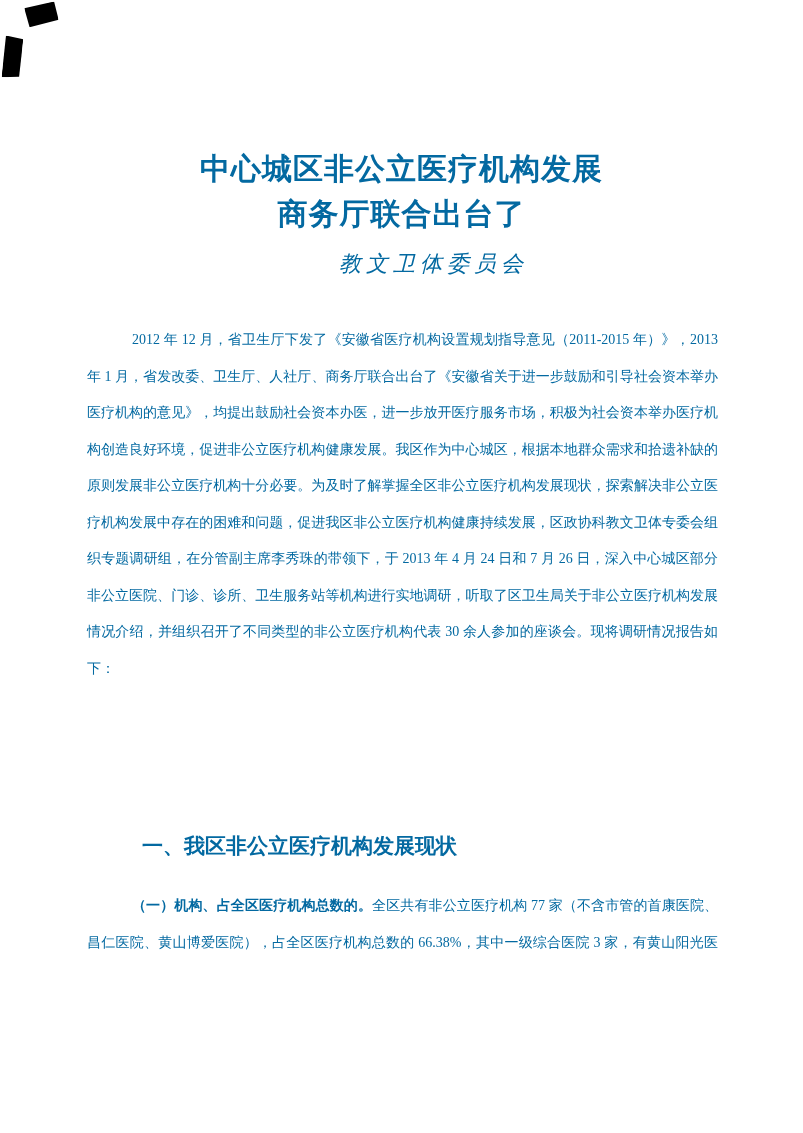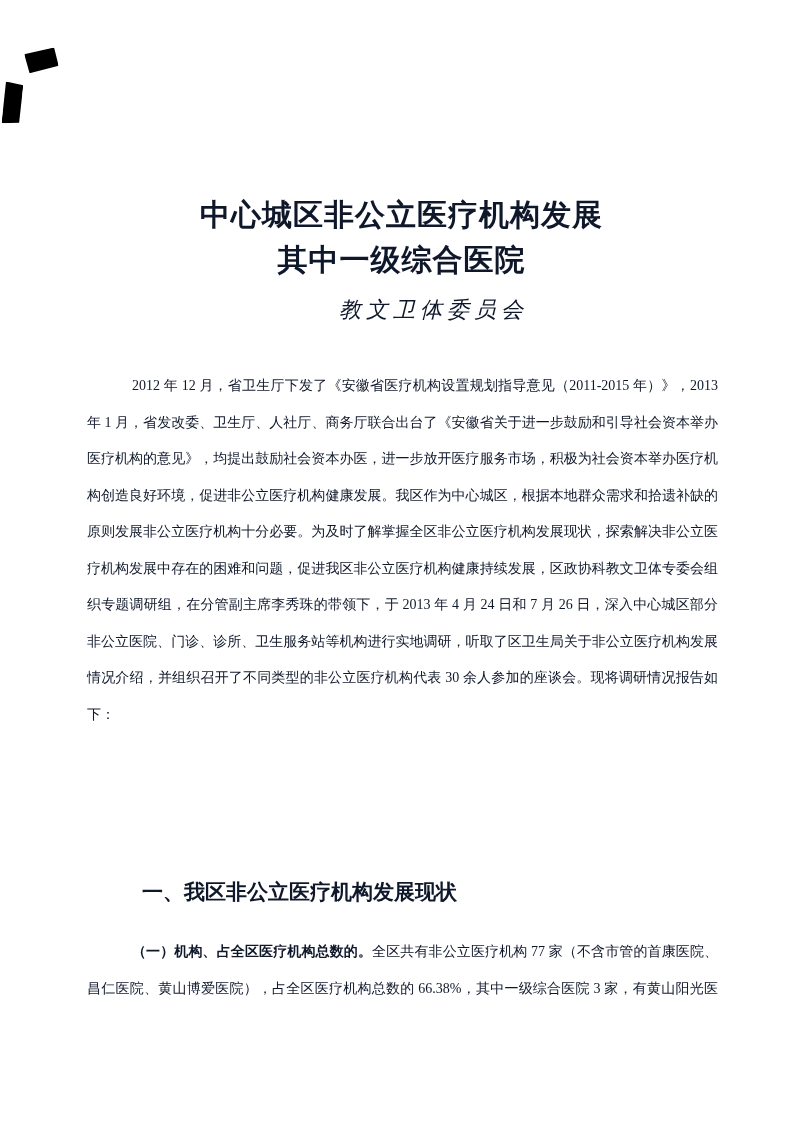--- a/index.html
+++ b/index.html
@@ -7,22 +7,21 @@
     padding: 0;
     background: #ffffff;
   }
   .page {
     position: relative;
     width: 803px;
     height: 958px;
     background: #ffffff;
     overflow: hidden;
     font-family: "Liberation Serif", "DejaVu Serif", serif;
-    color: #0f172a;
-    margin-top: 46px;
+    color: #0369a1;
   }
   
   .mark-a {
     position: absolute;
     left: 25px; top: 3px;
     width: 33px; height: 23px;
     background: #000;
     transform: rotate(-6deg);
     clip-path: polygon(0 15%, 92% 0, 100% 80%, 10% 100%);
   }
@@ -91,21 +90,21 @@
 </head>
 <body>
 
 <div class="page">
 
   <div class="mark-a"></div>
   <div class="mark-b"></div>
 
   <div class="title-block">
     <div>中心城区非公立医疗机构发展</div>
-    <div>其中一级综合医院</div>
+    <div>商务厅联合出台了</div>
   </div>
 
   <div class="byline">教文卫体委员会</div>
 
   <div class="para p1">2012 年 12 月，省卫生厅下发了《安徽省医疗机构设置规划指导意见（2011-2015 年）》，2013 年 1 月，省发改委、卫生厅、人社厅、商务厅联合出台了《安徽省关于进一步鼓励和引导社会资本举办医疗机构的意见》，均提出鼓励社会资本办医，进一步放开医疗服务市场，积极为社会资本举办医疗机构创造良好环境，促进非公立医疗机构健康发展。我区作为中心城区，根据本地群众需求和拾遗补缺的原则发展非公立医疗机构十分必要。为及时了解掌握全区非公立医疗机构发展现状，探索解决非公立医疗机构发展中存在的困难和问题，促进我区非公立医疗机构健康持续发展，区政协科教文卫体专委会组织专题调研组，在分管副主席李秀珠的带领下，于 2013 年 4 月 24 日和 7 月 26 日，深入中心城区部分非公立医院、门诊、诊所、卫生服务站等机构进行实地调研，听取了区卫生局关于非公立医疗机构发展情况介绍，并组织召开了不同类型的非公立医疗机构代表 30 余人参加的座谈会。现将调研情况报告如下：</div>
 
   <div class="section-heading">一、我区非公立医疗机构发展现状</div>
 
   <div class="para p2"><b>（一）机构、占全区医疗机构总数的。</b><span>全区共有非公立医疗机构 77 家（不含市管的首康医院、昌仁医院、黄山博爱医院），占全区医疗机构总数的 66.38%，其中一级综合医院 3 家，有黄山阳光医院、黄山蓝天医院和屯溪国达医院，病床数约 80 张，占全区病床总数的 26.67%；</span></div>
 

